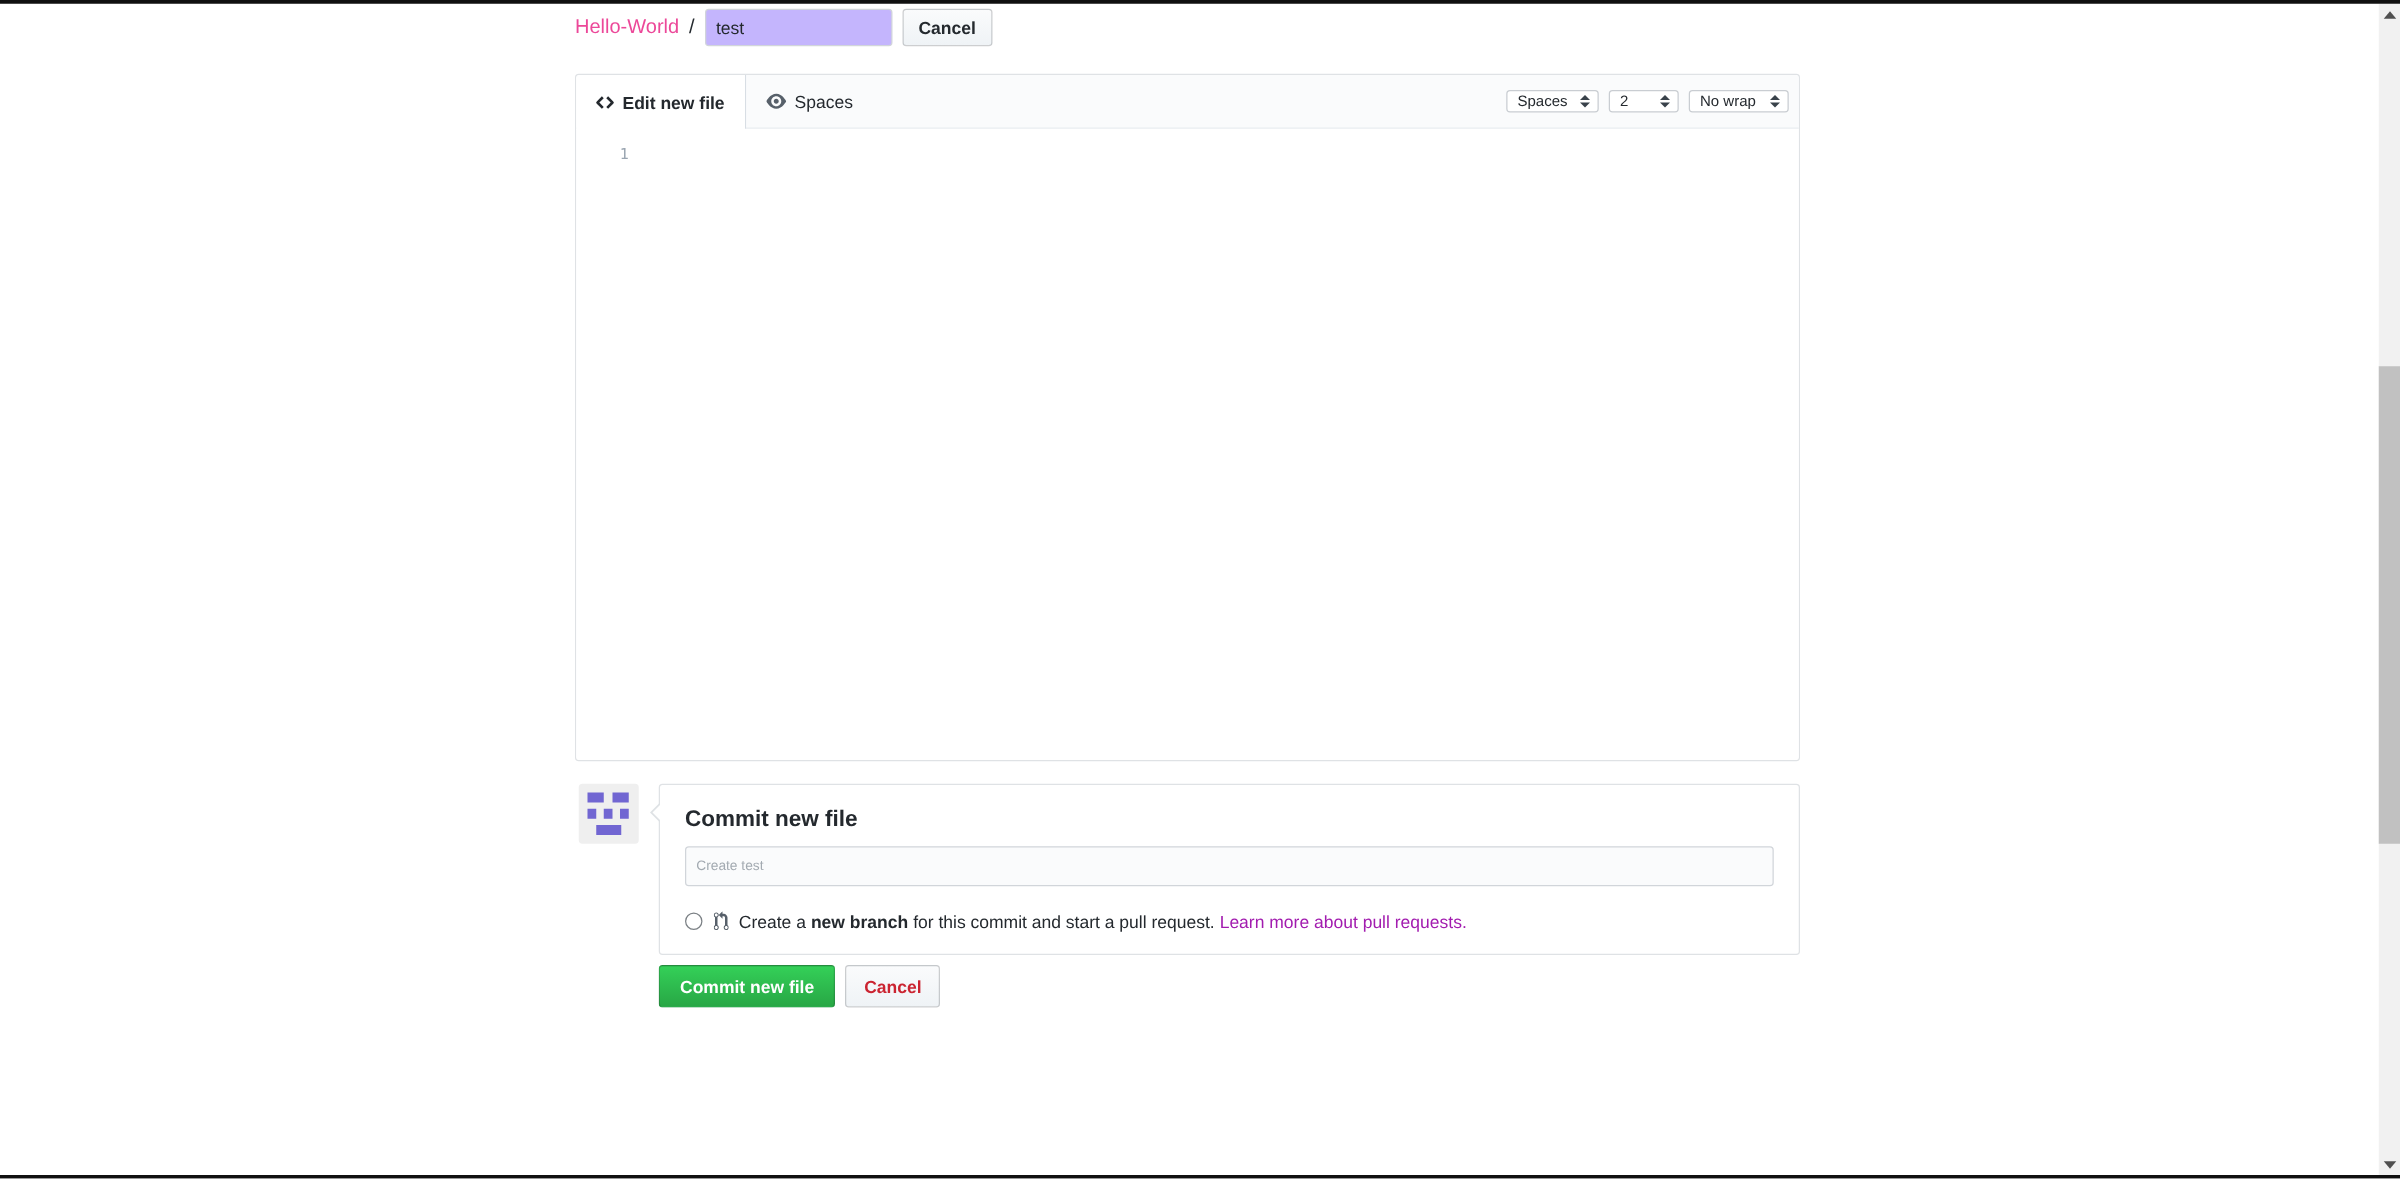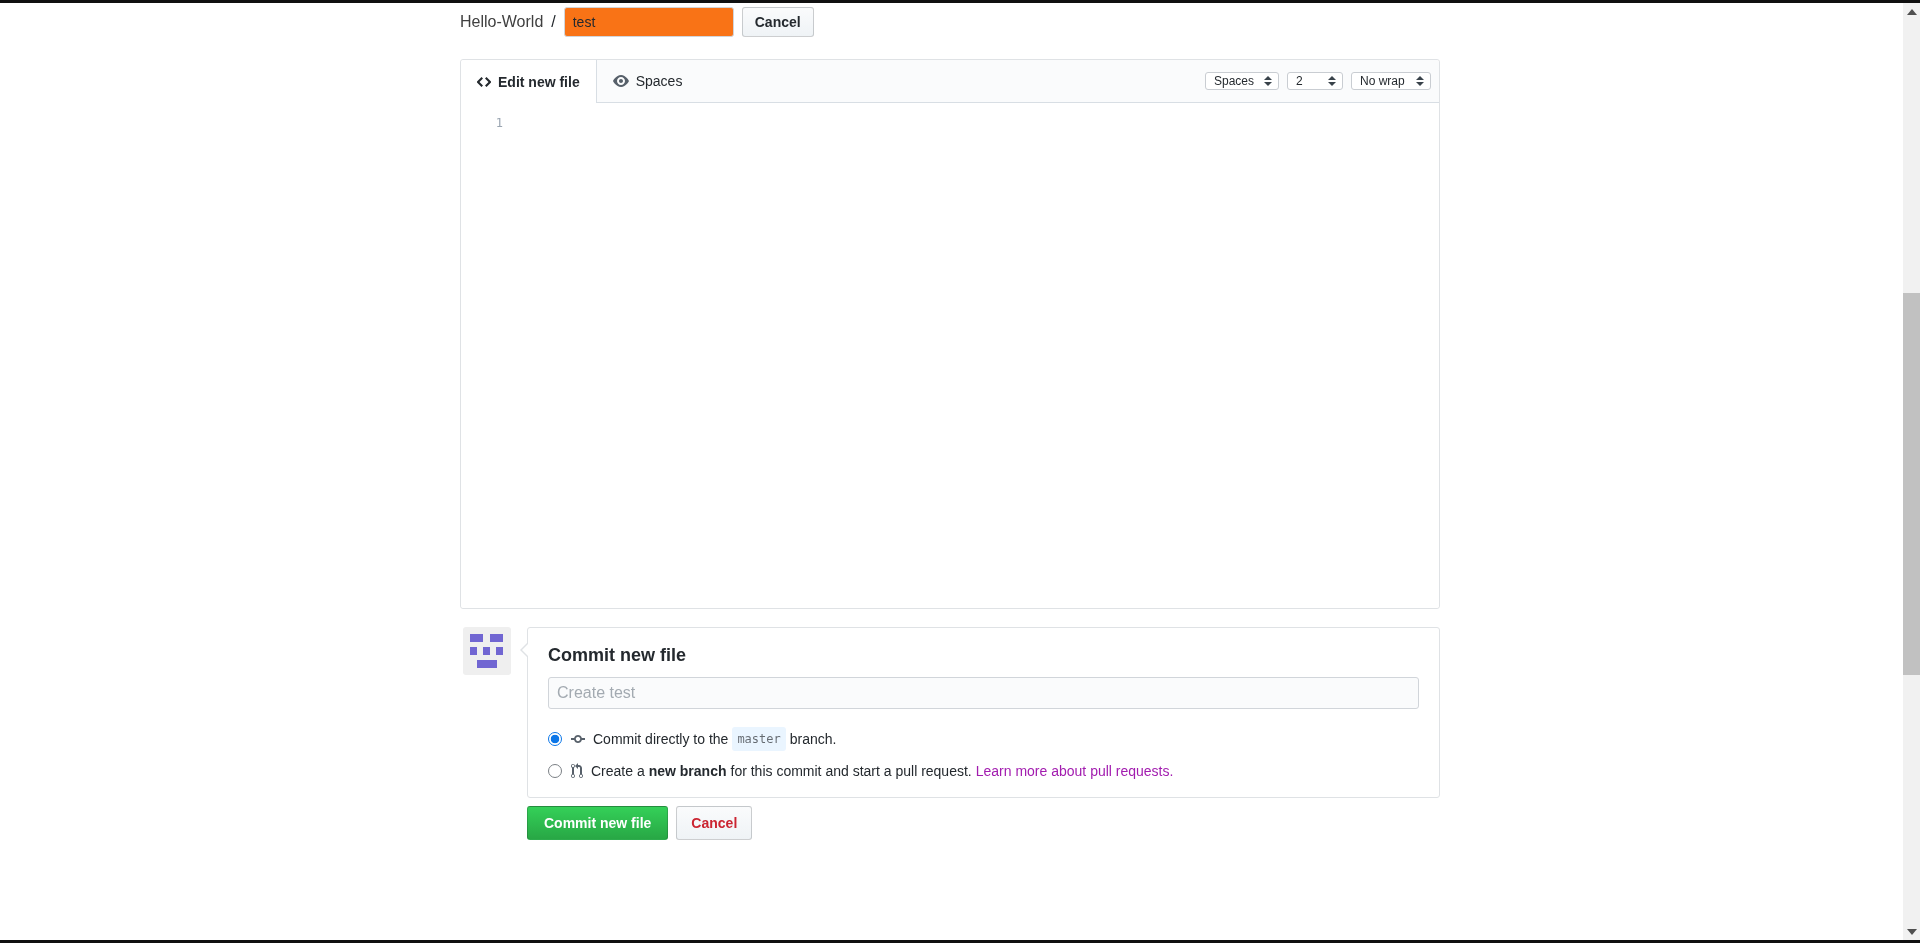--- a/index.html
+++ b/index.html
@@ -18,23 +18,23 @@
   .sb-btn.down { bottom:0; }
   .tri-up { width:0; height:0; border-left:5px solid transparent; border-right:5px solid transparent; border-bottom:6px solid #505050; }
   .tri-down { width:0; height:0; border-left:5px solid transparent; border-right:5px solid transparent; border-top:6px solid #505050; }
   .sb-thumb { position:absolute; left:0; top:290px; width:17px; height:382px; background:#c1c1c1; }
 
   
   .container { position:absolute; left:460px; top:3px; width:980px; }
 
   
   .crumb-row { display:flex; align-items:center; margin-top:4px; height:30px; }
-  .repo-link { color:#404040; font-size:16px; text-decoration:none; }
+  .repo-link { color:#ec4899; font-size:16px; text-decoration:none; }
   .crumb-sep { margin:0 8px; font-size:16px; color:#24292e; }
-  .filename-input { width:170px; height:30px; border:1px solid #d1d5da; border-radius:3px; padding:0 8px; font-size:14px; color:#24292e; font-family:inherit; outline:none; background:#f97316; }
+  .filename-input { width:150px; height:30px; border:1px solid #d1d5da; border-radius:3px; padding:0 8px; font-size:14px; color:#24292e; font-family:inherit; outline:none; background:#c4b5fd; }
   .btn { display:inline-flex; align-items:center; justify-content:center; height:30px; padding:0 12px; font-size:14px; font-weight:700; border:1px solid rgba(27,31,35,.2); border-radius:3px; background:linear-gradient(180deg,#fafbfc,#eff3f6); color:#24292e; cursor:pointer; font-family:inherit; }
   .crumb-row .btn { margin-left:8px; }
 
   
   .editor-box { margin-top:22px; border:1px solid #dfe2e5; border-radius:3px; background:#fff; }
   .editor-header { display:flex; align-items:center; height:43px; background:#fafbfc; border-bottom:1px solid #d8dee4; border-radius:3px 3px 0 0; }
   .tab { display:flex; align-items:center; gap:7px; padding:0 16px; font-size:14px; color:#24292e; cursor:pointer; }
   .tab.active { background:#fff; font-weight:700; border-right:1px solid #d8dee4; border-top-left-radius:3px; margin-bottom:-1px; height:44px; }
   .tab .ticon { display:flex; align-items:center; }
   .header-spacer { flex:1; }
@@ -58,21 +58,21 @@
   .id-b2 { left:27px; top:7px;  width:13px; height:8px; }
   .id-s1 { left:7px;  top:20px; width:7px;  height:8px; }
   .id-s2 { left:20px; top:20px; width:7px;  height:8px; }
   .id-s3 { left:33px; top:20px; width:7px;  height:8px; }
   .id-b3 { left:14px; top:33px; width:20px; height:8px; }
 
   .commit-box { position:relative; margin-left:16px; flex:1; border:1px solid #dfe2e5; border-radius:3px; background:#fff; padding:16px 20px; }
   .commit-box::before { content:""; position:absolute; left:-8px; top:14px; width:0; height:0; border-top:8px solid transparent; border-bottom:8px solid transparent; border-right:8px solid #dfe2e5; }
   .commit-box::after { content:""; position:absolute; left:-6.5px; top:15.5px; width:0; height:0; border-top:6.5px solid transparent; border-bottom:6.5px solid transparent; border-right:6.5px solid #fff; }
   .commit-title { font-size:18px; font-weight:700; color:#24292e; line-height:22px; }
-  .summary-input { display:block; width:100%; height:32px; margin-top:11px; background:#fafbfc; border:1px solid #d1d5da; border-radius:3px; padding:0 8px; font-size:16px; color:#24292e; font-family:inherit; outline:none; }
+  .summary-input { display:block; width:100%; height:32px; margin-top:11px; background:#fafbfc; border:1px solid #d1d5da; border-radius:3px; padding:0 8px; font-size:11px; color:#24292e; font-family:inherit; outline:none; }
   .summary-input::placeholder, .desc-textarea::placeholder { color:#a3aab1; opacity:1; }
   .desc-textarea { display:block; width:100%; height:100px; margin-top:10px; background:#fafbfc; border:1px solid #d1d5da; border-radius:3px; padding:8px; font-size:14px; color:#24292e; font-family:inherit; outline:none; resize:both; }
 
   .radio-group { margin-top:18px; }
   .radio-row { display:flex; align-items:center; margin-top:10px; font-size:14px; color:#24292e; line-height:20px; }
   .radio { width:14px; height:14px; border-radius:50%; border:1px solid #7b8085; background:#fff; flex:none; cursor:pointer; }
   .radio.checked { border-color:#0b76e8; background:radial-gradient(circle,#0b76e8 0 4px,#fff 4.6px); }
   .rg-icon { display:flex; align-items:center; margin:0 8px 0 9px; }
   .rt { margin-right:4px; }
   .branch-badge { display:inline-block; font-family:"DejaVu Sans Mono","Liberation Mono",monospace; font-size:12px; background:#eaf5ff; color:rgba(27,31,35,.65); padding:2px 5px; border-radius:3px; margin-right:4px; }
@@ -154,31 +154,20 @@
           <i class="id-s2"></i>
           <i class="id-s3"></i>
           <i class="id-b3"></i>
       </div>
       <div class="commit-box">
         <div class="commit-title">Commit new file</div>
         <input class="summary-input" type="text" placeholder="Create test" style="">
 
         <div class="radio-group">
           <div class="radio-row">
-            <span class="radio checked"></span>
-            <span class="rg-icon">
-              <svg width="14" height="16" viewBox="0 0 14 16">
-                  <path fill="#57606a" d="M10.86 7c-.45-1.72-2-3-3.86-3-1.86 0-3.41 1.28-3.86 3H0v2h3.14c.45 1.72 2 3 3.86 3 1.86 0 3.41-1.28 3.86-3H14V7h-3.14zM7 10.2c-1.22 0-2.2-.98-2.2-2.2 0-1.22.98-2.2 2.2-2.2 1.22 0 2.2.98 2.2 2.2 0 1.22-.98 2.2-2.2 2.2z"></path>
-                </svg>
-            </span>
-            <span class="rt">Commit directly to the</span>
-            <span class="branch-badge">master</span>
-            <span>branch.</span>
-          </div>
-          <div class="radio-row">
             <span class="radio"></span>
             <span class="rg-icon">
               <svg width="12" height="16" viewBox="0 0 12 16">
                   <path fill="#57606a" d="M11 11.28V5c-.03-.78-.34-1.47-.94-2.06C9.46 2.35 8.78 2.03 8 2H7V0L4 3l3 3V4h1c.27.02.48.11.69.31.21.2.3.42.31.69v6.28A1.993 1.993 0 0 0 10 15a1.993 1.993 0 0 0 1-3.72zm-1 2.92c-.66 0-1.2-.55-1.2-1.2 0-.65.55-1.2 1.2-1.2.65 0 1.2.55 1.2 1.2 0 .65-.55 1.2-1.2 1.2zM4 3c0-1.11-.89-2-2-2a1.993 1.993 0 0 0-1 3.72v6.56A1.993 1.993 0 0 0 2 15a1.993 1.993 0 0 0 1-3.72V4.72c.59-.34 1-.98 1-1.72zm-.8 10c0 .66-.55 1.2-1.2 1.2-.65 0-1.2-.55-1.2-1.2 0-.65.55-1.2 1.2-1.2.65 0 1.2.55 1.2 1.2zM2 4.2C1.34 4.2.8 3.65.8 3c0-.65.55-1.2 1.2-1.2.65 0 1.2.55 1.2 1.2 0 .65-.55 1.2-1.2 1.2z"></path>
                 </svg>
             </span>
             <span class="rt">Create a</span>
             <span class="rt bold">new branch</span>
             <span class="rt">for this commit and start a pull request.</span>
             <a class="inline-link" href="#">Learn more about pull requests.</a>

